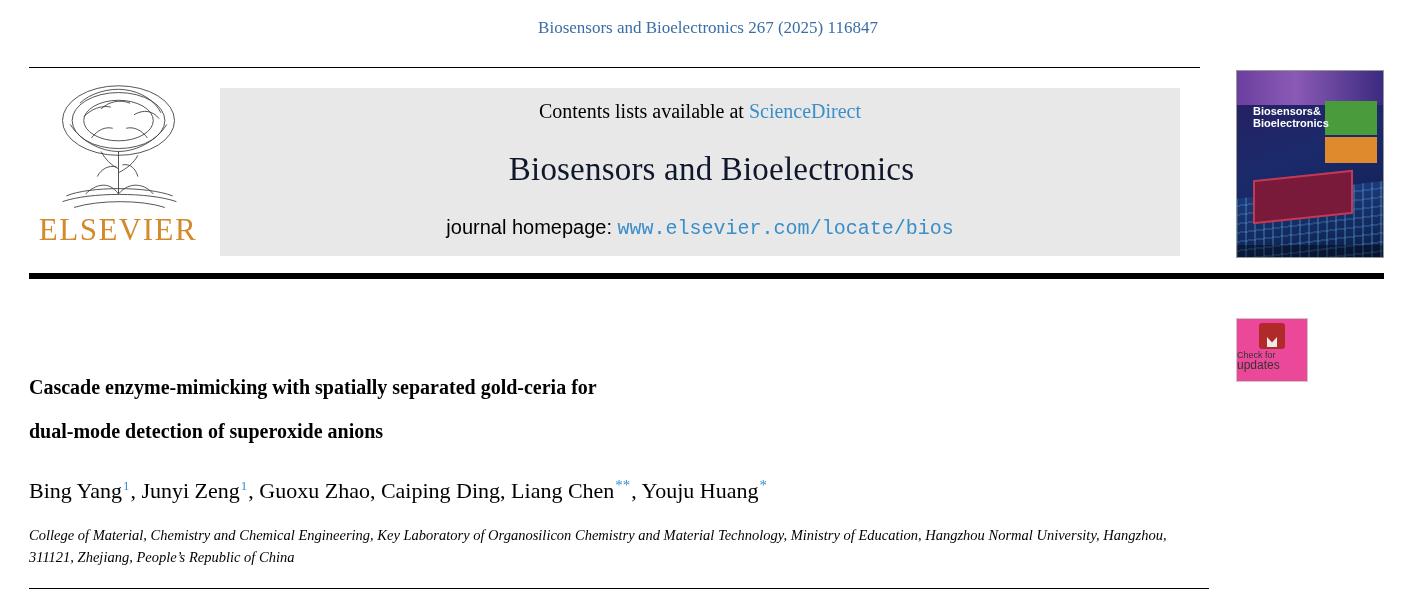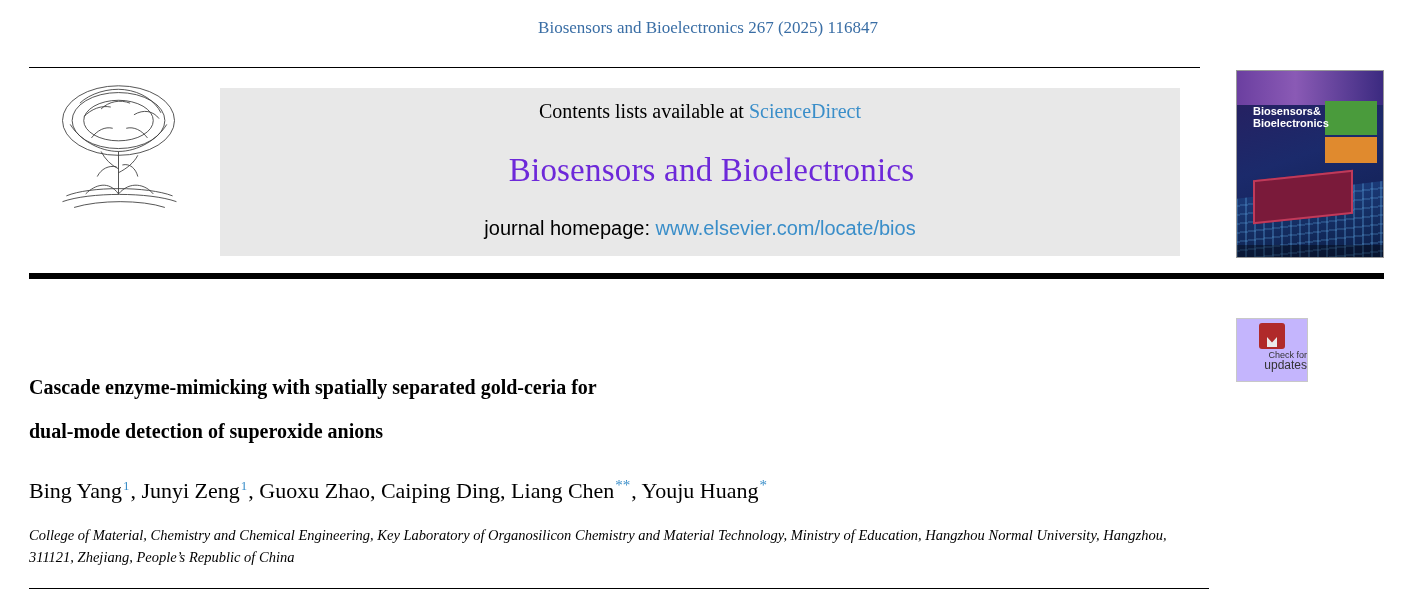--- a/index.html
+++ b/index.html
@@ -98,31 +98,31 @@
     font-family: "Liberation Serif", serif;
     color: #000;
   }
   .contents-line a, .homepage-line a {
     color: #3a8ec9;
     text-decoration: none;
   }
   .journal-title {
     font-size: 33px;
     font-family: "Liberation Serif", serif;
-    color: #6d28d9;
+    color: #0f172a;
     letter-spacing: 0.2px;
     margin-left: 23px;
   }
   .homepage-line {
     font-size: 20px;
     font-family: "Liberation Sans", sans-serif;
     color: #000;
   }
   .homepage-line .url {
-    font-family: Liberation Sans, sans-serif;
+    font-family: Liberation Mono, monospace;
   }
 
   
   .cover {
     position: absolute;
     left: 1236px;
     top: 70px;
     width: 148px;
     height: 188px;
     border: 1px solid #999;
@@ -186,24 +186,24 @@
     background: #000;
   }
 
   
   .crossmark {
     position: absolute;
     left: 1236px;
     top: 318px;
     width: 72px;
     height: 64px;
-    background: #c4b5fd;
+    background: #ec4899;
     border: 1px solid #c8c8c8;
     box-sizing: border-box;
-    text-align: right;
+    text-align: left;
     font-family: "Liberation Sans", sans-serif;
   }
   .crossmark .cm-mark {
     width: 26px;
     height: 26px;
     margin: 4px auto 1px auto;
     background: #b02a2a;
     border-radius: 3px;
     position: relative;
   }
@@ -308,20 +308,21 @@
           <path d="M34 132 C60 124 104 124 128 132"></path>
           <path d="M58 100 C62 92 70 88 78 90"></path>
           <path d="M100 100 C98 92 92 86 84 88"></path>
           <path d="M52 60 C58 52 66 48 74 50"></path>
           <path d="M110 60 C104 52 96 48 88 50"></path>
           <path d="M62 30 C70 22 82 20 92 24"></path>
           <path d="M44 38 C52 30 62 26 72 28"></path>
           <path d="M96 36 C106 30 116 32 122 40"></path>
         </g>
       </svg>
+      <div class="elsevier-word">ELSEVIER</div>
     </div>
 
     <div class="journal-box">
       <div class="contents-line">
         <span>Contents lists available at</span>
         <a href="#">ScienceDirect</a>
       </div>
       <div class="journal-title">Biosensors and Bioelectronics</div>
       <div class="homepage-line">
         <span>journal homepage:</span>

